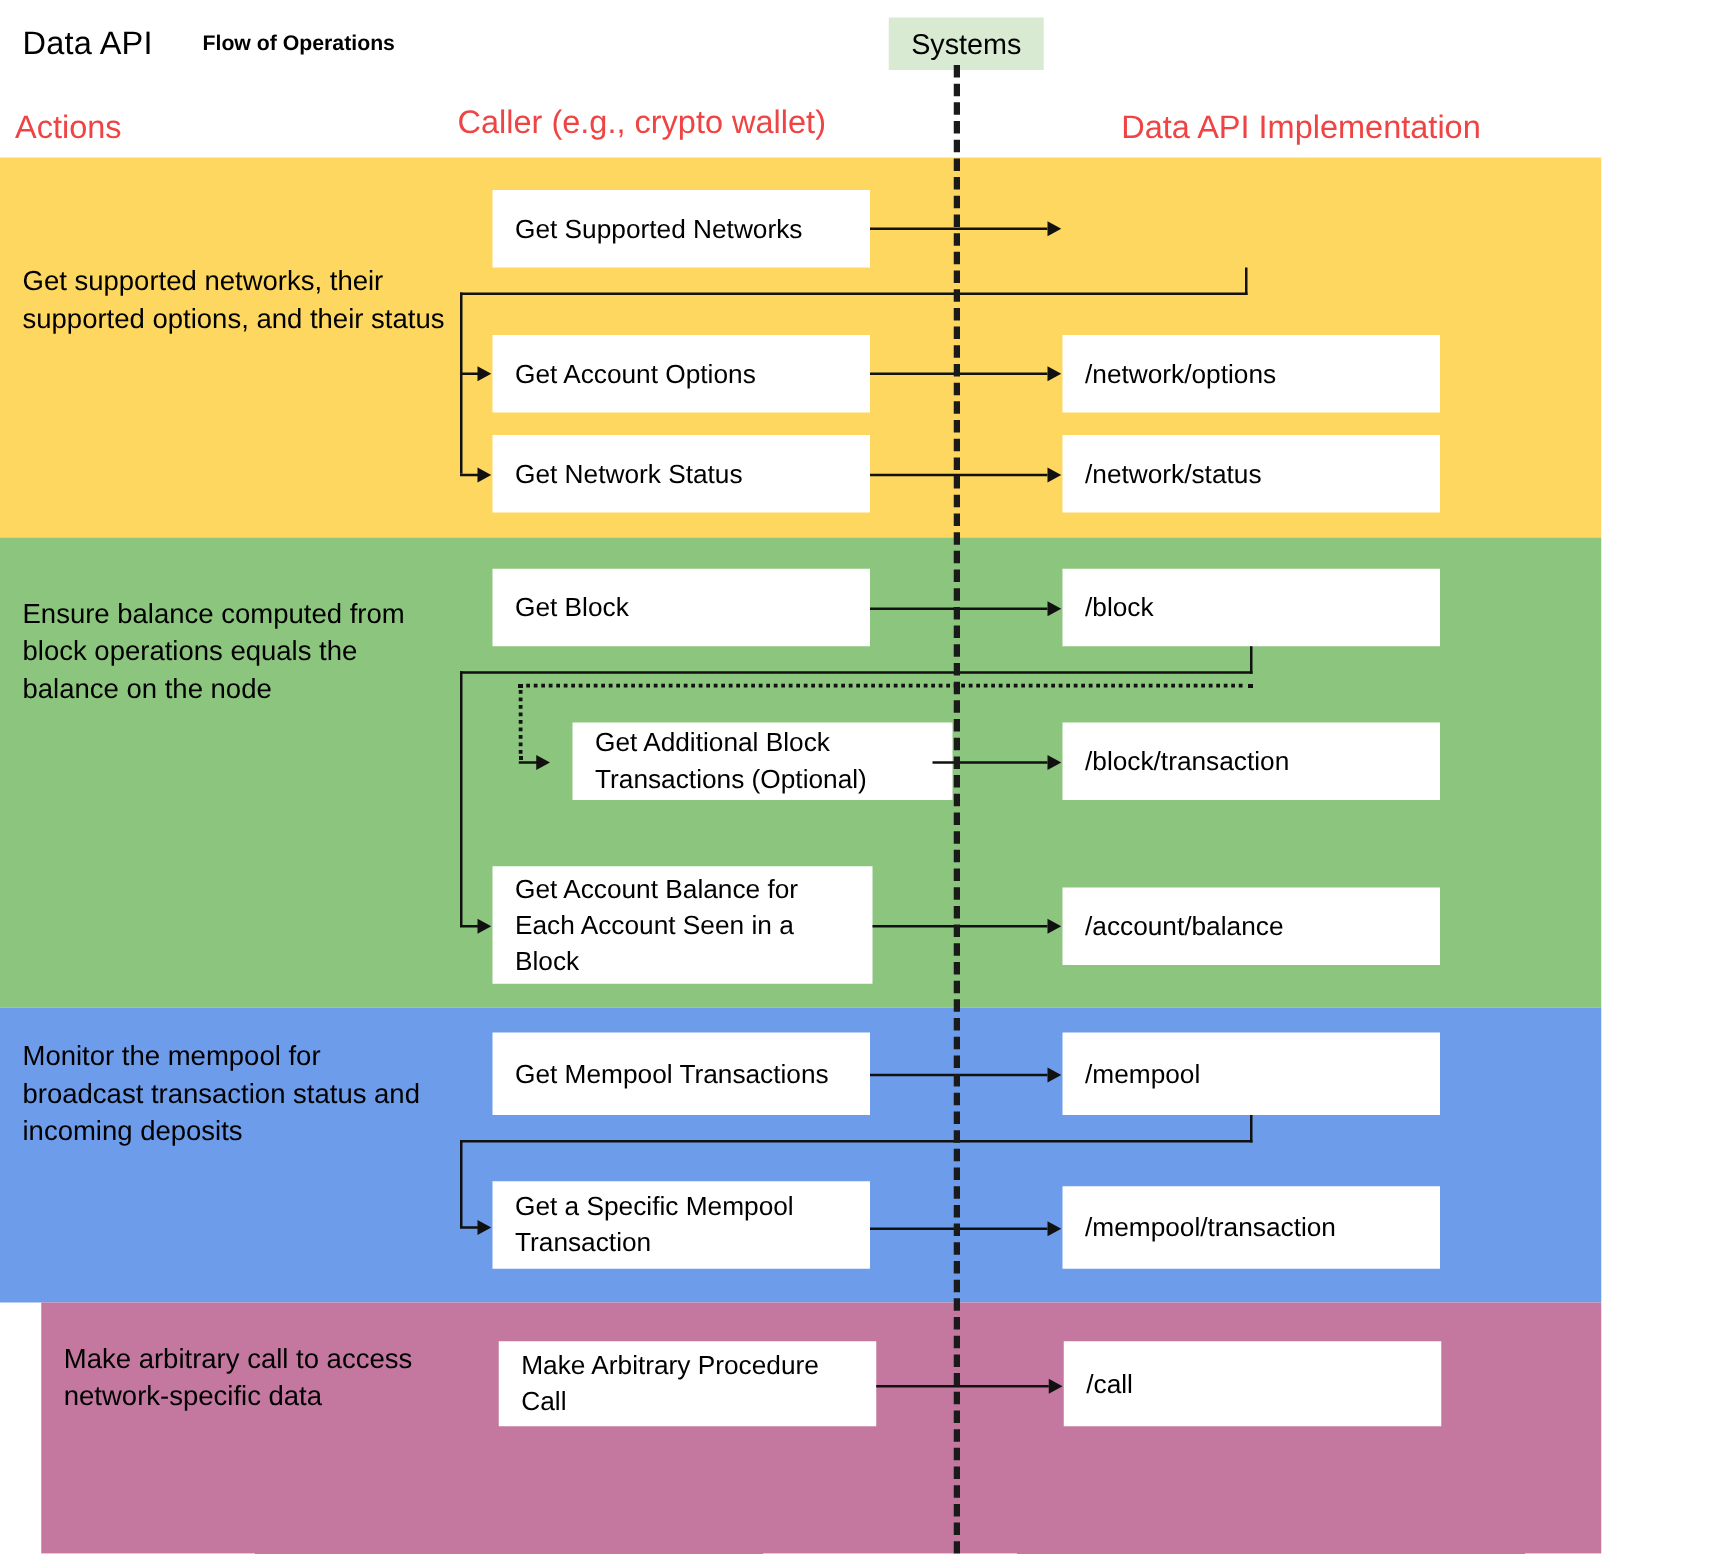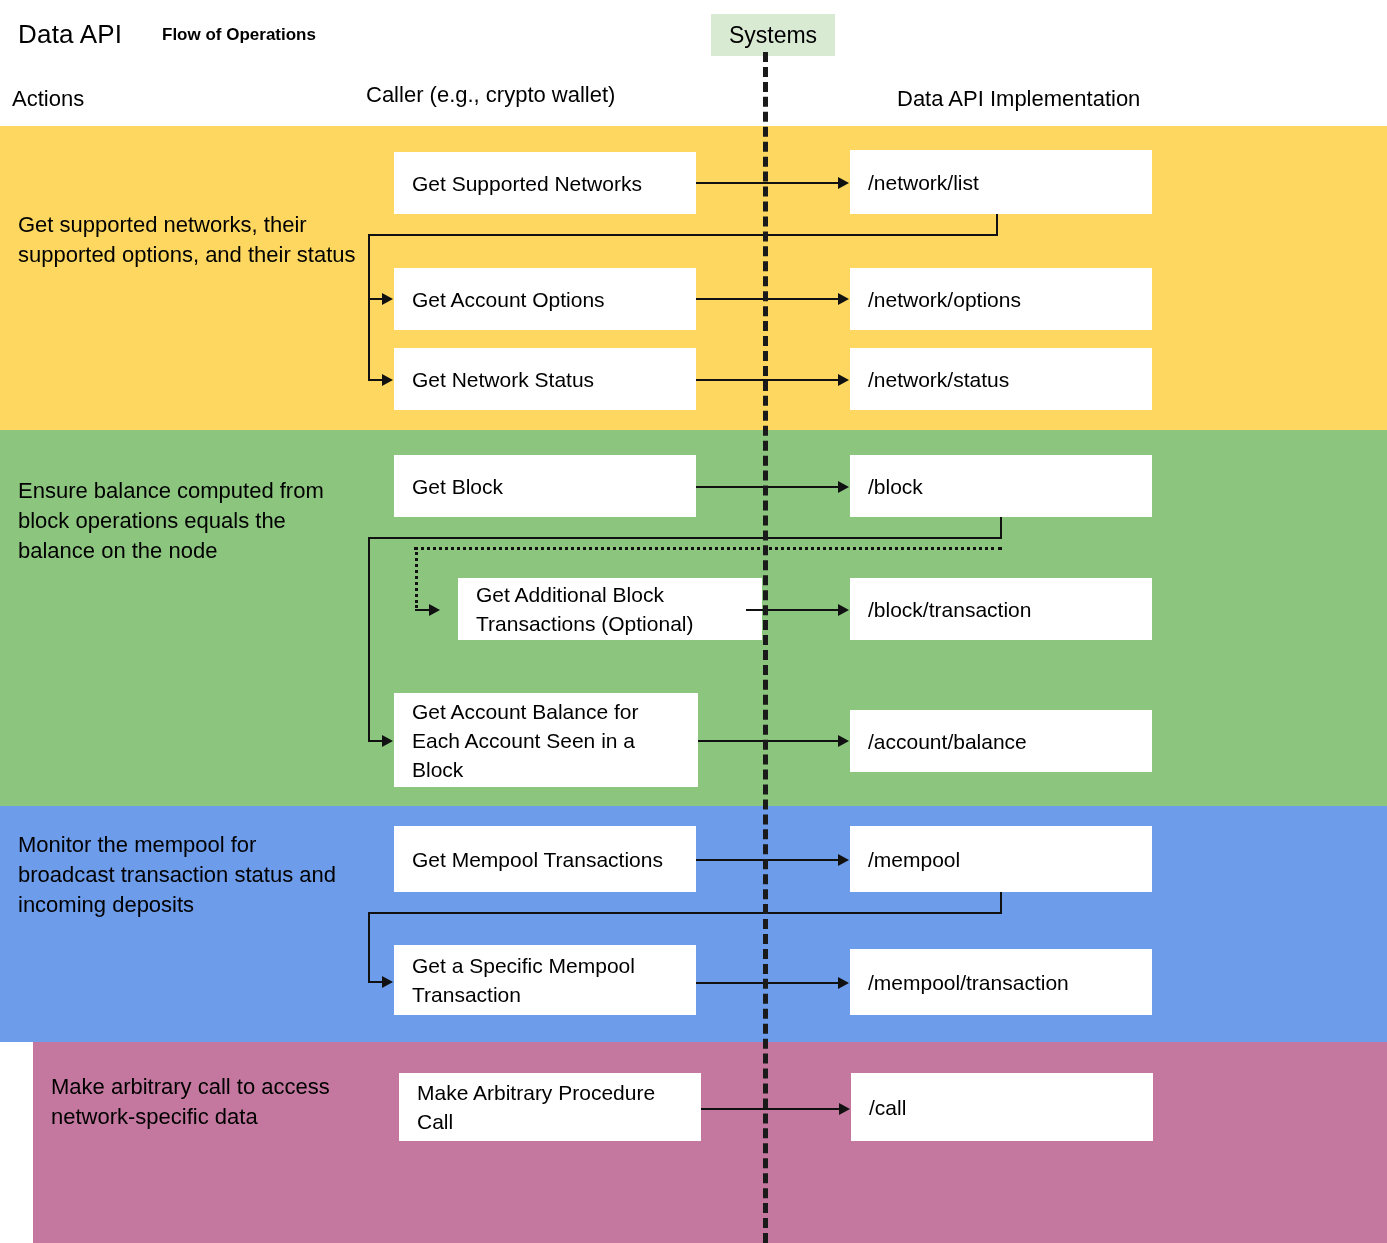--- a/index.html
+++ b/index.html
@@ -6,21 +6,21 @@
     margin: 0;
     padding: 0;
     background: #ffffff;
   }
   body {
     font-family: "Liberation Sans", sans-serif;
     -webkit-font-smoothing: antialiased;
   }
   #canvas {
     position: relative;
-    width: 1387px;
+    width: 1281px;
     height: 1243px;
     background: #ffffff;
     overflow: hidden;
   }
 
   
   .hdr-title {
     position: absolute;
     left: 18px;
     top: 19px;
@@ -46,22 +46,22 @@
     height: 42px;
     background: #d9ead3;
     display: flex;
     align-items: center;
     justify-content: center;
     font-size: 23px;
     color: #000;
   }
   .col-label {
     position: absolute;
-    font-size: 22px;
-    color: #000000;
+    font-size: 26px;
+    color: #ef4444;
     white-space: nowrap;
   }
   .col-actions  { left: 12px;  top: 86px; }
   .col-caller   { left: 366px; top: 82px; }
   .col-impl     { left: 897px; top: 86px; }
 
   
   .band {
     position: absolute;
     left: 0;
@@ -141,21 +141,20 @@
   <div class="col-label col-impl">Data API Implementation</div>
 
   <div class="band" style="top:126px;height:304px;background:#fdd75f;">
     <div class="band-desc" style="top:84px;">Get supported networks, their supported options, and their status</div>
   </div>
 
   <div class="node" style="left:394px;top:152px;width:302px;height:62px;">Get Supported Networks</div>
   <div class="node" style="left:394px;top:268px;width:302px;height:62px;">Get Account Options</div>
   <div class="node" style="left:394px;top:348px;width:302px;height:62px;">Get Network Status</div>
 
-  <div class="node" style="left:850px;top:150px;width:302px;height:64px;">/network/list</div>
   <div class="node" style="left:850px;top:268px;width:302px;height:62px;">/network/options</div>
   <div class="node" style="left:850px;top:348px;width:302px;height:62px;">/network/status</div>
 
   <div class="hline" style="left:696px;top:182px;width:142px;"></div>
   <div class="arrowhead" style="left:838px;top:177px;"></div>
 
   <div class="vline" style="left:996px;top:214px;height:22px;"></div>
   <div class="hline" style="left:368px;top:234px;width:630px;"></div>
   <div class="vline" style="left:368px;top:234px;height:145px;"></div>
 

